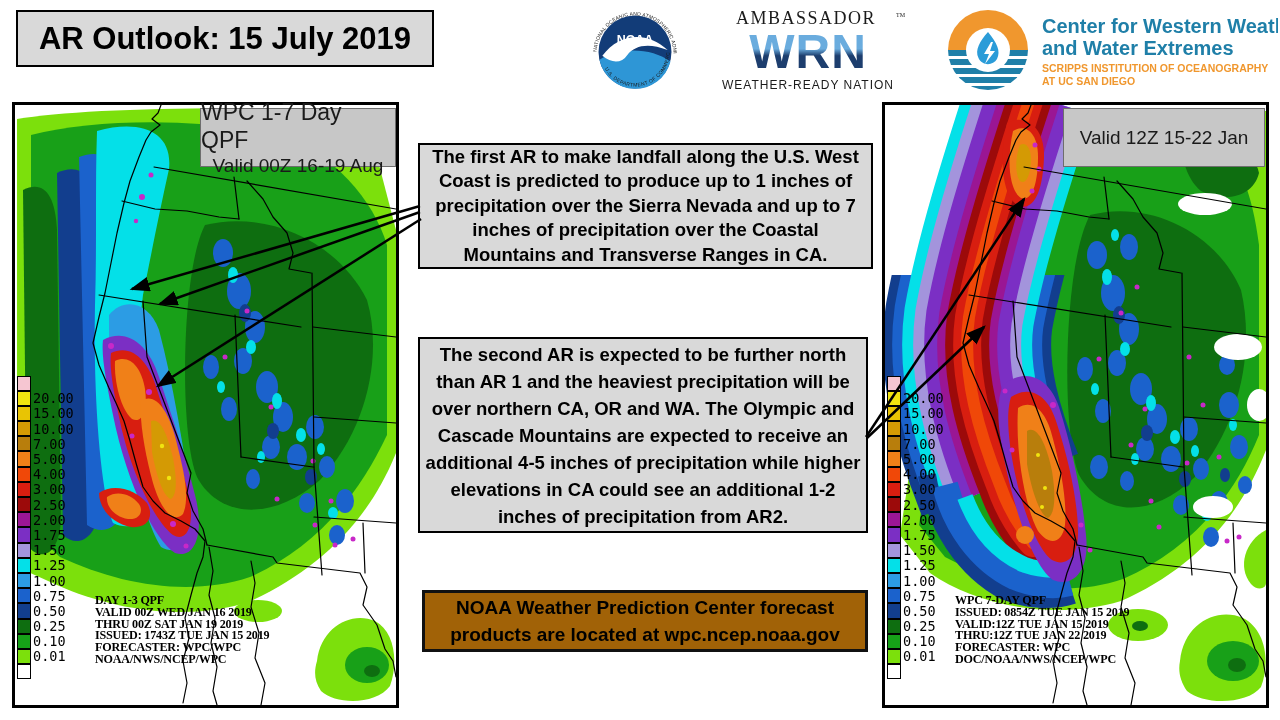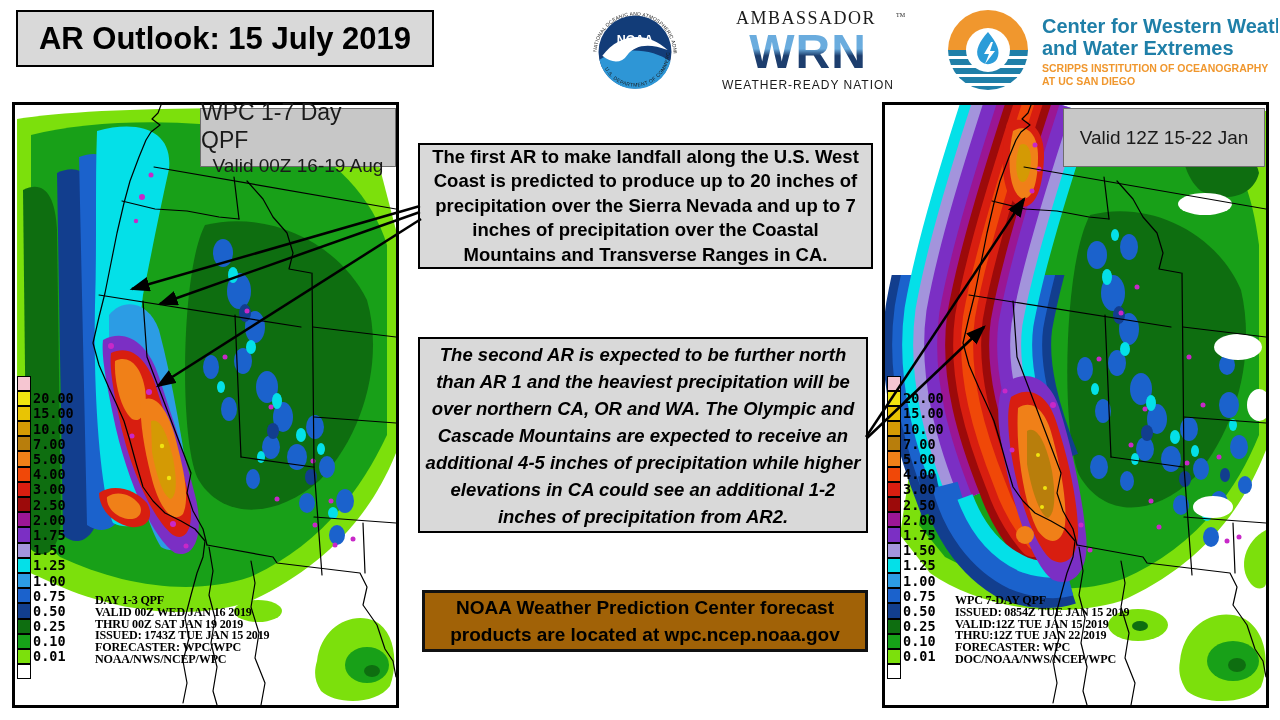--- a/index.html
+++ b/index.html
@@ -23,34 +23,34 @@
     display:flex;flex-direction:column;align-items:center;justify-content:center;color:#1a1a1a;z-index:5;}
   #left-map .map-header{left:185px;width:196px;height:59px;}
   #right-map .map-header{left:178px;width:202px;height:59px;}
   .map-header .h1{font-size:23px;line-height:28px;}
   .map-header .h2{font-size:19px;line-height:24px;}
 
   
   .legend{position:absolute;left:2px;top:271px;z-index:4;}
   .legend-row{display:flex;align-items:center;height:15.2px;}
   .legend-swatch{width:14px;height:15.2px;border:1px solid #000;box-sizing:border-box;margin-top:-1px;flex:none;}
-  .legend-label{margin-left:2px;font-family:"DejaVu Sans Mono",monospace;font-weight:bold;
+  .legend-label{margin-left:2px;font-family:"DejaVu Sans Mono",monospace;font-weight:normal;
     font-size:13.5px;color:#000;line-height:15px;white-space:nowrap;}
 
   
   .map-meta{position:absolute;z-index:4;color:#000;font-family:"Liberation Serif",serif;font-weight:bold;
     font-size:12.5px;line-height:11.8px;letter-spacing:-0.2px;transform:scaleX(0.97);transform-origin:left top;white-space:nowrap;}
   #left-map .map-meta{left:80px;top:490px;}
   #right-map .map-meta{left:70px;top:490px;}
 
   
   .note-box{background:#D9D9D9;border:2px solid #000;box-sizing:border-box;color:#000;
     font-weight:bold;text-align:center;display:flex;align-items:center;justify-content:center;z-index:6;}
   #ar1-box{left:418px;top:143px;width:455px;height:126px;font-size:18.5px;line-height:24.5px;padding:2px 6px;}
-  #ar2-box{left:418px;top:337px;width:450px;height:196px;font-size:18.5px;line-height:27px;padding:2px 4px;font-style:italic;}
+  #ar2-box{left:418px;top:337px;width:450px;height:196px;font-size:18.5px;line-height:27px;padding:2px 4px;}
   #footer-box{left:422px;top:590px;width:446px;height:62px;background:#a16207;border:3px solid #111;
     box-sizing:border-box;color:#000;font-weight:bold;text-align:center;display:flex;align-items:center;
     justify-content:center;font-size:19px;line-height:27px;z-index:6;}
 
   #arrow-layer{left:0;top:0;width:1280px;height:720px;z-index:8;pointer-events:none;}
   .logo{top:4px;}
 </style>
 </head>
 <body>
 
@@ -542,21 +542,21 @@
       <div>WPC 7-DAY QPF</div>
       <div>ISSUED: 0854Z TUE JAN 15 2019</div>
       <div>VALID:12Z TUE JAN 15 2019</div>
       <div>THRU:12Z TUE JAN 22 2019</div>
       <div>FORECASTER: WPC</div>
       <div>DOC/NOAA/NWS/NCEP/WPC</div>
     </div>
 </div>
 
 <div class="abs note-box" id="ar1-box">
-  <span>The first AR to make landfall along the U.S. West Coast is predicted to produce up to 20 inches of precipitation over the Sierra Nevada and up to 7 inches of precipitation over the Coastal Mountains and Transverse Ranges in CA.</span>
+  <span>The first AR to make landfall along the U.S. West Coast is predicted to produce up to 1 inches of precipitation over the Sierra Nevada and up to 7 inches of precipitation over the Coastal Mountains and Transverse Ranges in CA.</span>
 </div>
 <div class="abs note-box" id="ar2-box">
   <span>The second AR is expected to be further north than AR 1 and the heaviest precipitation will be over northern CA, OR and WA. The Olympic and Cascade Mountains are expected to receive an additional 4-5 inches of precipitation while higher elevations in CA could see an additional 1-2 inches of precipitation from AR2.</span>
 </div>
 <div class="abs" id="footer-box">
   <span>NOAA Weather Prediction Center forecast products are located at wpc.ncep.noaa.gov</span>
 </div>
 
 <svg class="abs" id="arrow-layer">
   <defs>

